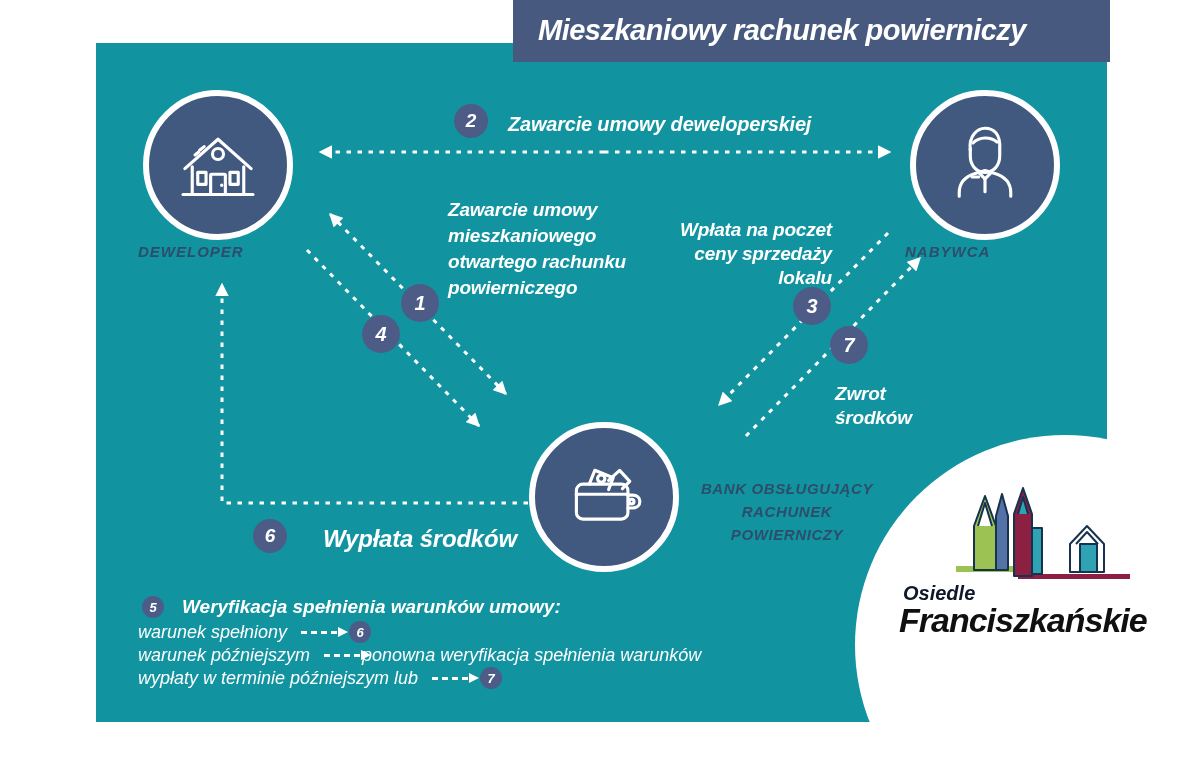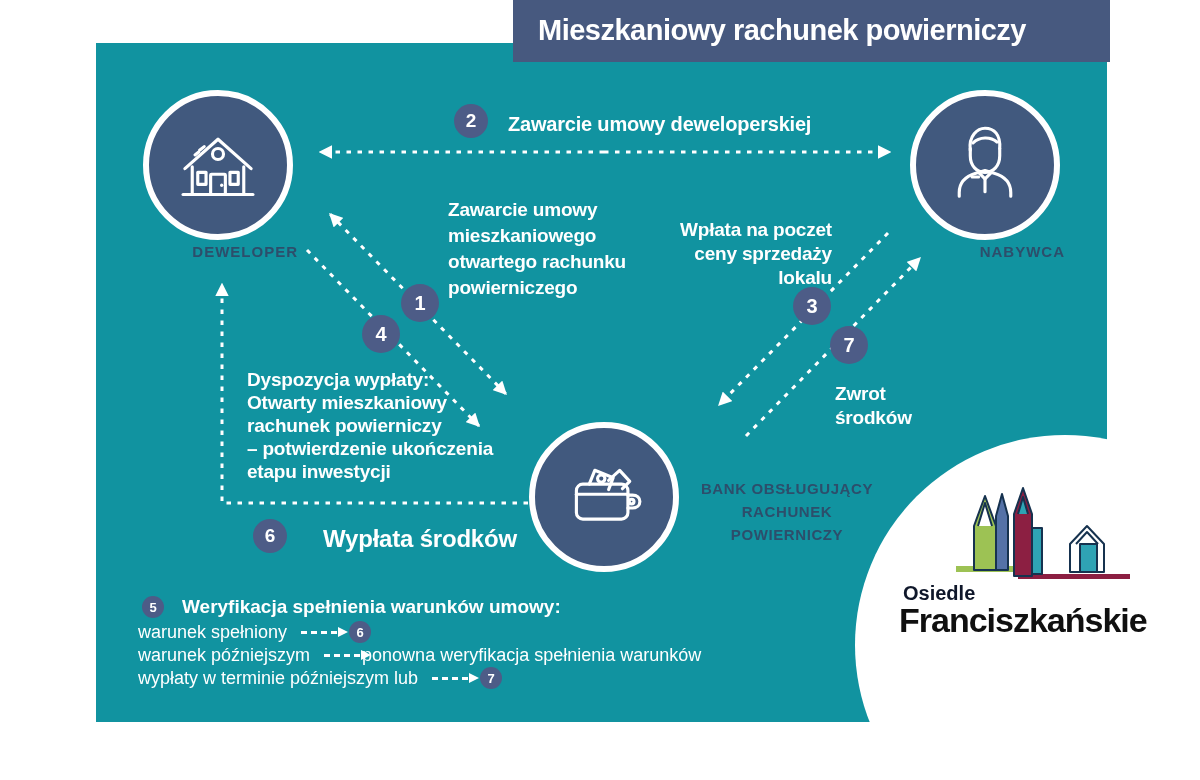--- a/index.html
+++ b/index.html
@@ -1,26 +1,26 @@
 <!DOCTYPE html>
 <html><head>
 <meta charset="utf-8">
 <style>
   html,body{margin:0;padding:0;background:#fff;}
   #canvas{position:relative;width:1200px;height:780px;background:#fff;overflow:hidden;
-          font-family:"Liberation Sans",sans-serif;}
+          font-family:"Liberation Sans",sans-serif;font-style:italic;}
   .teal{position:absolute;left:96px;top:43px;width:1011px;height:679px;background:#1193A0;}
   .logo-circle{position:absolute;left:855px;top:435px;width:420px;height:420px;border-radius:50%;background:#fff;}
   .title-bar{position:absolute;left:513px;top:0;width:597px;height:62px;background:#47597F;}
   .title-bar .t{padding-left:25px;line-height:60px;color:#fff;font-size:29px;font-weight:700;letter-spacing:-0.5px;}
   svg.overlay{position:absolute;left:0;top:0;width:1200px;height:780px;}
   .node{position:absolute;width:150px;height:150px;border-radius:50%;background:#41597E;
         border:6px solid #fff;box-sizing:border-box;display:flex;align-items:center;justify-content:center;}
   .node svg{width:92px;height:92px;}
-  .nlabel{position:absolute;color:#2D4E6B;font-weight:700;font-size:15px;letter-spacing:1px;text-align:right;}
+  .nlabel{position:absolute;color:#2D4E6B;font-weight:700;font-size:15px;letter-spacing:1px;text-align:left;}
   .badge{position:absolute;border-radius:50%;background:#4D5C87;color:#fff;font-weight:700;
          display:flex;align-items:center;justify-content:center;}
   .badge.big{width:38px;height:38px;font-size:20px;}
   .badge.med{width:34px;height:34px;font-size:19px;}
   .badge.sm{width:22px;height:22px;font-size:13px;position:static;flex:0 0 auto;}
   .wtext{position:absolute;color:#fff;font-weight:700;font-size:19px;letter-spacing:-0.2px;white-space:pre-line;line-height:24px;}
   .vrow{position:absolute;display:flex;align-items:center;color:#fff;font-size:18px;height:24px;}
   .vhead{font-weight:700;font-size:19px;}
   .mini-arrow{width:36px;height:0;border-top:3px dashed #fff;position:relative;margin:0 12px 0 14px;flex:0 0 auto;}
   .mini-arrow::after{content:'';position:absolute;right:-11px;top:-7px;width:0;height:0;
@@ -119,25 +119,20 @@
   <div class="badge med" style="left:253px;top:519px;">6</div>
   <div class="badge big" style="left:830px;top:326px;">7</div>
 
   <div class="wtext" style="left:448px;top:197px;line-height:26px;">Zawarcie umowy
 mieszkaniowego
 otwartego rachunku
 powierniczego</div>
   <div class="wtext" style="left:508px;top:112px;font-size:20px;">Zawarcie umowy deweloperskiej</div>
   <div class="wtext" style="left:640px;top:218px;width:192px;text-align:right;">Wpłata na poczet
 ceny sprzedaży lokalu</div>
-  <div class="wtext" style="left:247px;top:368px;line-height:23px;">Dyspozycja wypłaty:
-Otwarty mieszkaniowy
-rachunek powierniczy
-– potwierdzenie ukończenia
-etapu inwestycji</div>
   <div class="wtext" style="left:323px;top:527px;font-size:24px;">Wypłata środków</div>
   <div class="wtext" style="left:835px;top:382px;">Zwrot
 środków</div>
 
   <div class="vrow" style="left:142px;top:595px;">
     <span class="badge sm">5</span>
     <span class="vhead" style="margin-left:18px;">Weryfikacja spełnienia warunków umowy:</span>
   </div>
   <div class="vrow" style="left:138px;top:620px;">
     <span>warunek spełniony</span>

